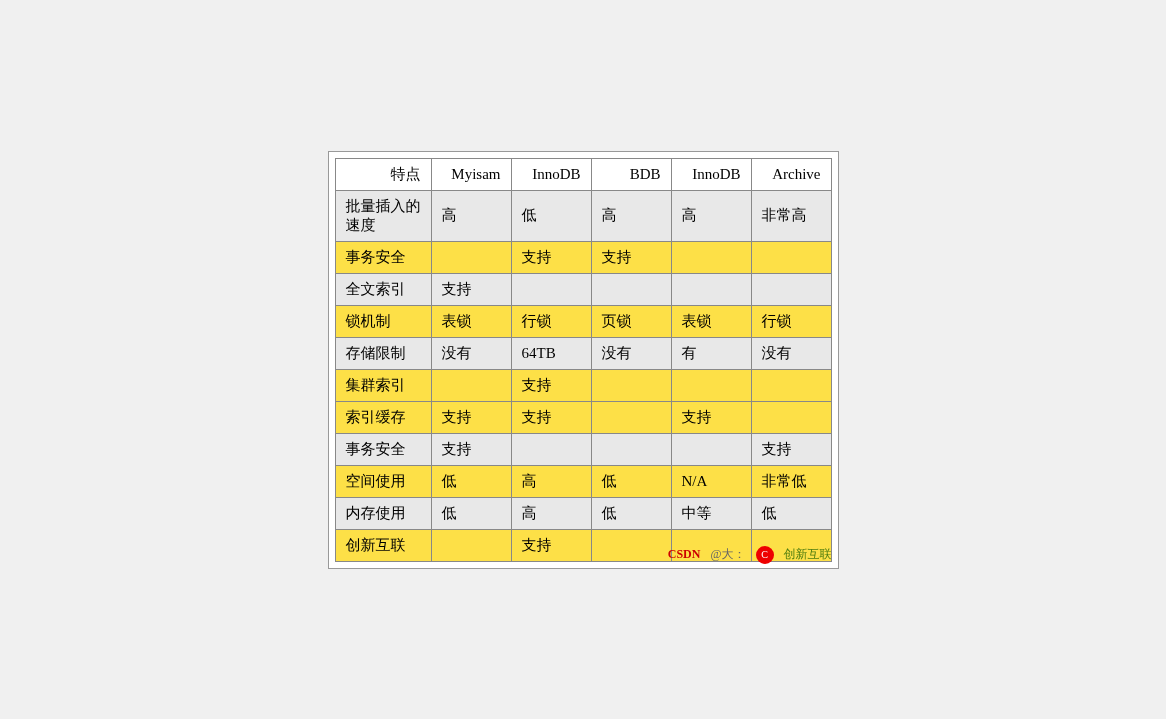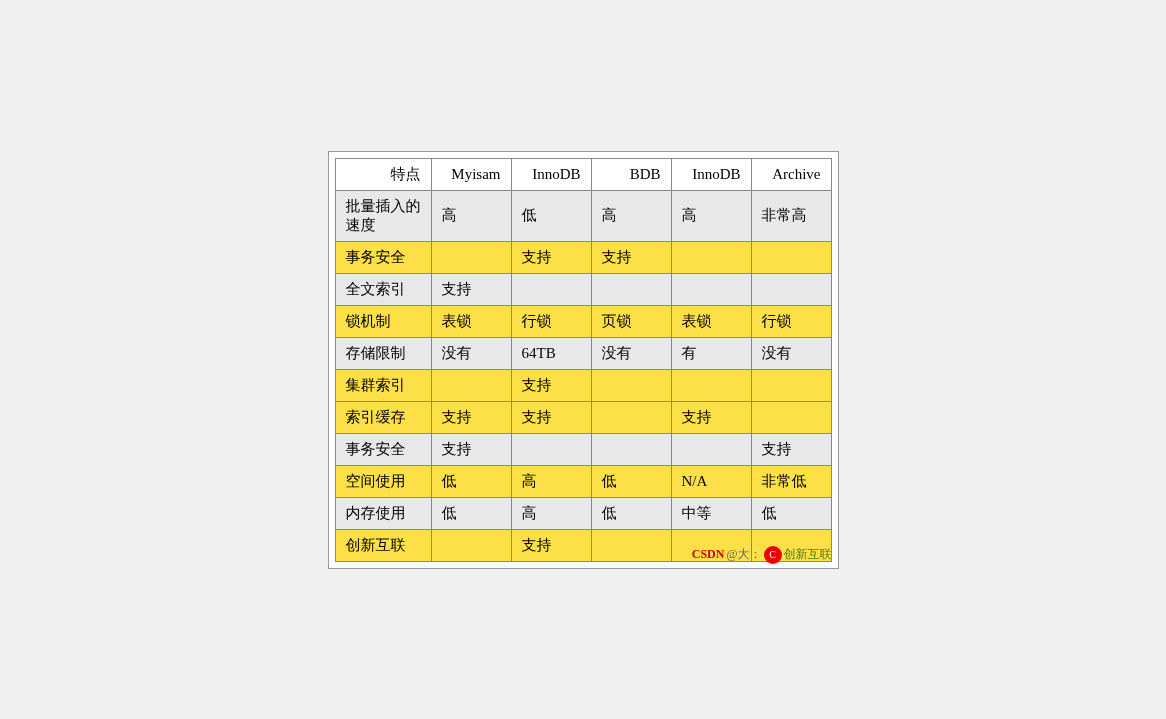--- a/index.html
+++ b/index.html
@@ -47,21 +47,21 @@
       background-color: #fde047;
     }
     .watermark {
       position: absolute;
       bottom: 4px;
       right: 6px;
       font-size: 12px;
       color: #666;
       display: flex;
       align-items: center;
-      gap: 2px;
+      gap: 10px;
     }
     .watermark-csdn {
       color: #c00;
       font-weight: bold;
     }
     .watermark-at {
       color: #666;
     }
     .watermark-icon {
       display: inline-block;

